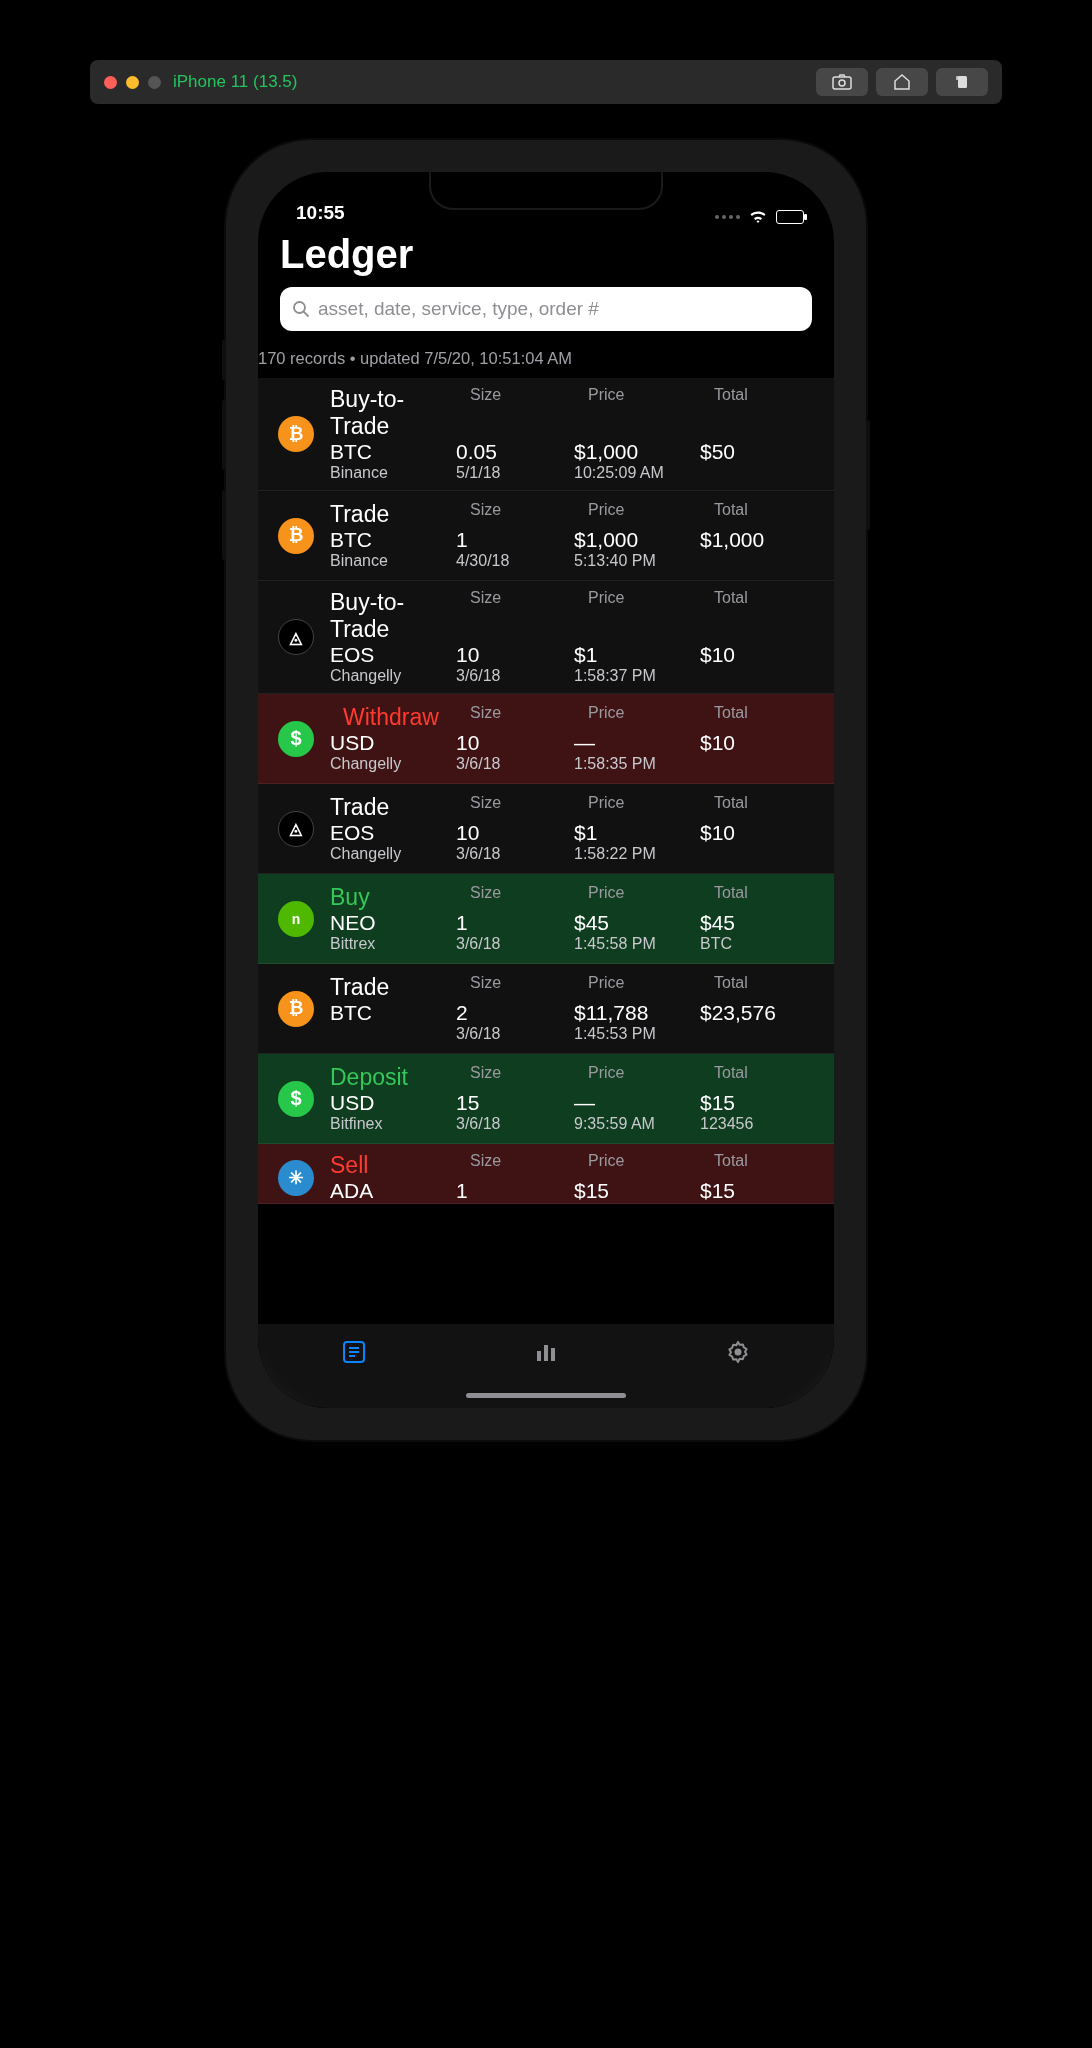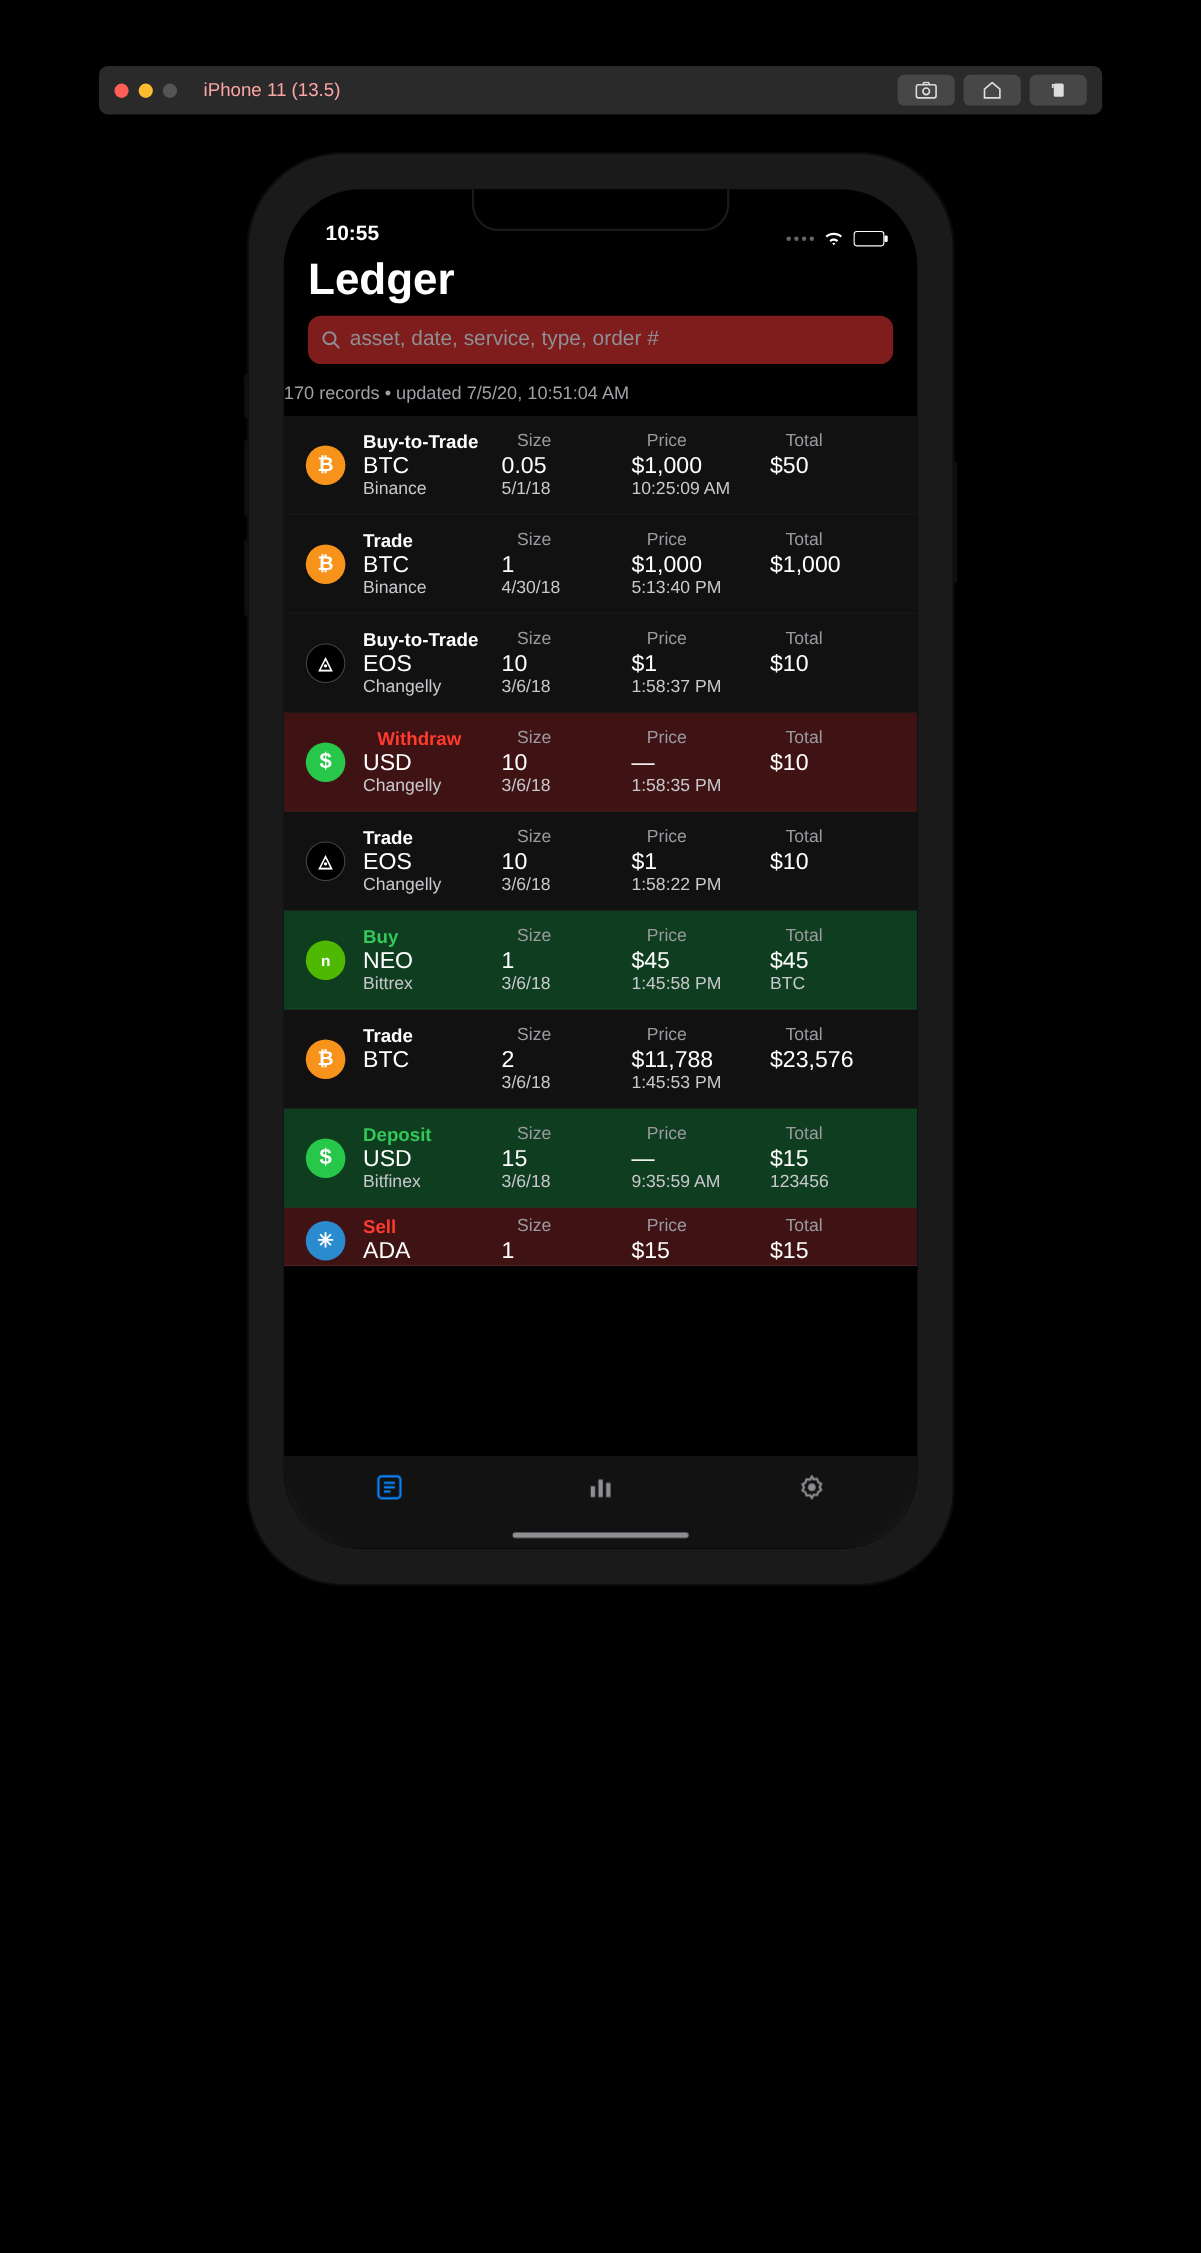--- a/index.html
+++ b/index.html
@@ -24,21 +24,21 @@
     display: flex;
     align-items: center;
     padding: 0 14px;
     gap: 10px;
   }
   .traffic { display: flex; gap: 9px; align-items: center; }
   .dot { width: 13px; height: 13px; border-radius: 50%; }
   .dot.red   { background: #ff5f57; }
   .dot.yel   { background: #febc2e; }
   .dot.gray  { background: #555; }
-  .sim-title { color: #fca5a5; font-size: 17px; margin-left: 14px; }
+  .sim-title { color: #22c55e; font-size: 17px; margin-left: 2px; }
   .sim-buttons { margin-left: auto; display: flex; gap: 8px; }
   .sim-btn {
     width: 52px; height: 28px; background: #474747; border-radius: 6px;
     display: flex; align-items: center; justify-content: center; color: #ddd;
   }
 
   
   .phone {
     position: absolute;
     top: 140px;
@@ -112,21 +112,21 @@
   }
   .plus { color:#0a84ff; font-size:32px; font-weight:300; line-height:1; }
 
   .page-title {
     color:#fff; font-size:40px; font-weight:700;
     padding: 4px 22px 10px 22px;
   }
 
   .searchbar {
     margin: 0 22px 12px 22px;
-    background:#7f1d1d;
+    background:#ffffff;
     border-radius:12px;
     height:44px;
     display:flex; align-items:center;
     padding:0 12px; gap:8px;
     color:#8e8e93; font-size:19px;
   }
   .meta-line {
     text-align:left; color:#a0a0a6; font-size:16.5px;
     padding: 6px 0 10px 0;
   }
@@ -156,21 +156,21 @@
     font-weight:700; color:#fff; font-size:18px;
   }
   .coin.btc { background:#f7931a; }
   .coin.eos { background:#000; border:1px solid #444; font-size:16px;}
   .coin.usd { background:#27c84a; font-size:20px;}
   .coin.neo { background:#4eb900; font-size:14px;}
   .coin.ada { background:#2a8ccf; }
   .hlabel { color:#9a9aa0; font-size:16px;margin-left:14px; }
   .sub    { color:#c8c8cd; font-size:16px; }
   .big    { color:#fff; font-size:21px; }
-  .type   { font-weight:700; font-size:17px; }
+  .type   { font-weight:400; font-size:23px; }
   .type.default  { color:#fff; }
   .type.withdraw { color:#ff3b30;margin-left:13px; }
   .type.buy      { color:#34c759; }
   .type.deposit  { color:#34c759; }
   .type.sell     { color:#ff3b30; }
   .row > span { display:block; }
   .r1 { grid-row:1; }
   .r2 { grid-row:2; }
   .r3 { grid-row:3; }
 

